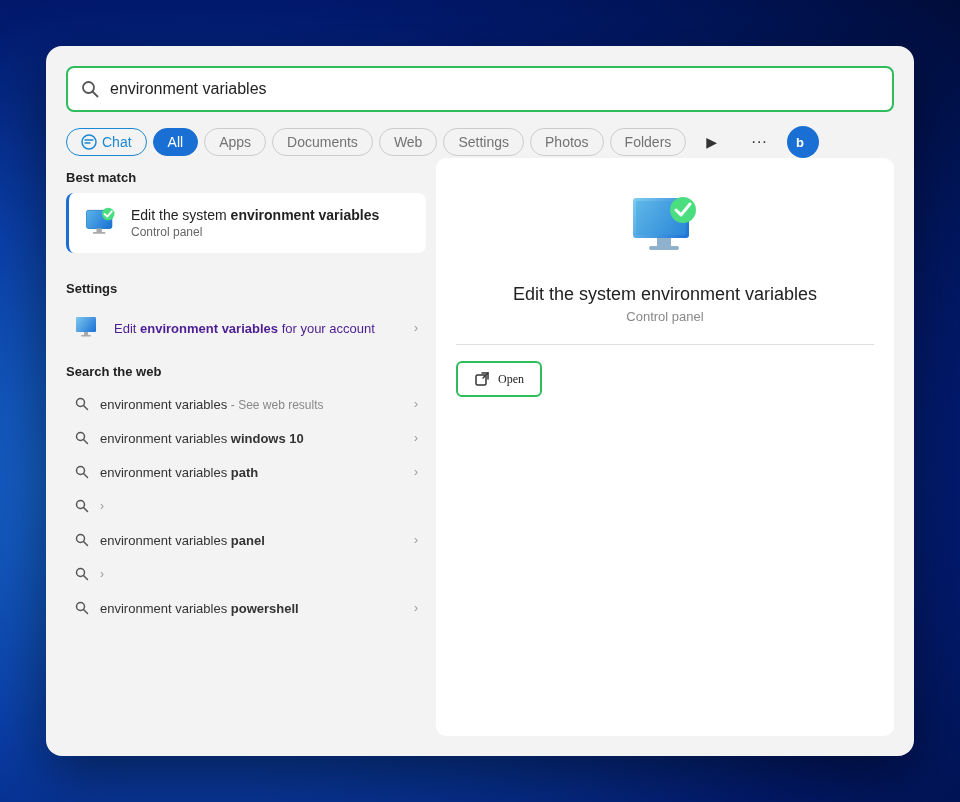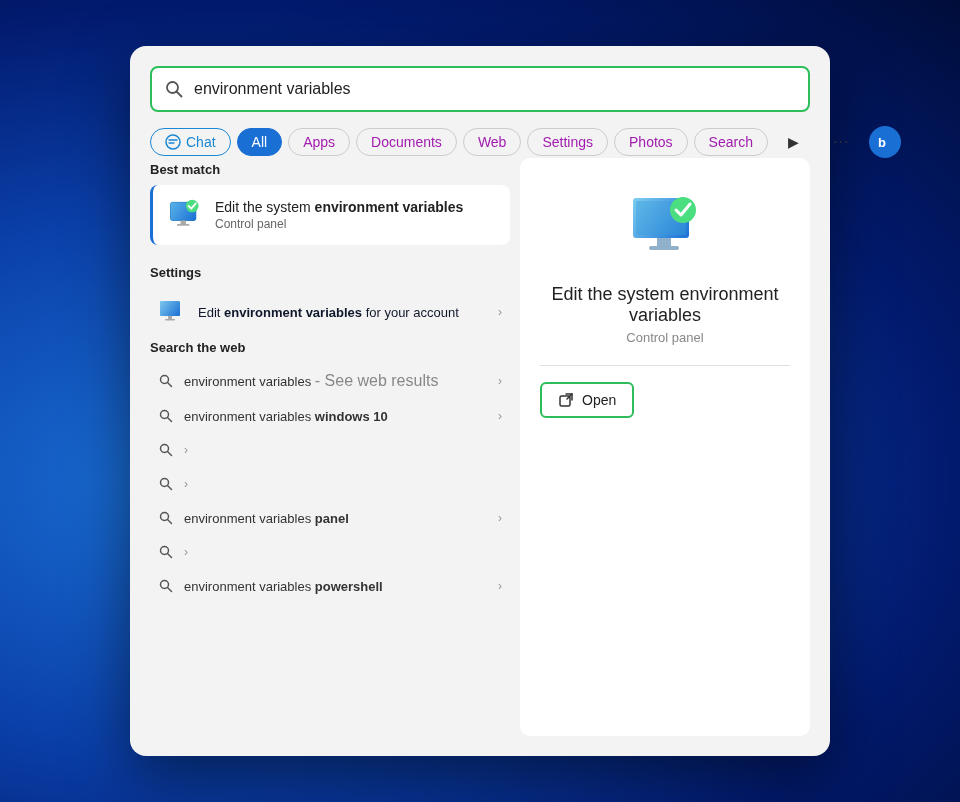--- a/index.html
+++ b/index.html
@@ -12,21 +12,21 @@
       position: relative;
       display: flex;
       align-items: center;
       justify-content: center;
     }
 
     .search-panel {
       position: relative;
       background: #f3f3f3;
       border-radius: 16px;
-      width: 700px;
+      width: 868px;
       min-height: 710px;
       box-shadow: 0 20px 60px rgba(0,0,0,0.5);
       padding: 20px 20px 20px 20px;
       display: flex;
       flex-direction: column;
     }
 
     
     .search-bar-wrapper {
       border: 2px solid #2dbd5a;
@@ -76,21 +76,21 @@
       color: #1a88d4;
       background: transparent;
     }
     .tab.all {
       background: #1a6fd4;
       color: white;
       border-color: #1a6fd4;
     }
     .tab.normal {
       background: transparent;
-      color: #a21caf;
+      color: #737373;
       border: 1px solid #ccc;
     }
     .tab.more {
       background: transparent;
       border: none;
       color: #333;
       font-size: 16px;
     }
     .tab.bing {
       background: #1a6fd4;
@@ -124,21 +124,21 @@
       display: flex;
       flex-direction: column;
       padding-right: 10px;
     }
 
     .section-header {
       font-size: 13px;
       font-weight: 600;
       color: #222;
       margin-bottom: 8px;
-      margin-top: 4px;
+      margin-top: 12px;
     }
 
     
     .best-match-item {
       background: white;
       border-radius: 8px;
       padding: 12px 14px;
       display: flex;
       align-items: center;
       gap: 12px;
@@ -172,21 +172,21 @@
       cursor: pointer;
       border-radius: 6px;
     }
     .settings-item-icon {
       width: 28px; height: 28px;
       flex-shrink: 0;
     }
     .settings-item-text {
       flex: 1;
       font-size: 13px;
-      color: #0f172a;
+      color: #4c1d95;
     }
     .settings-item-text b { font-weight: 700; }
     .chevron { color: #999; font-size: 12px; }
 
     
     .web-search-item {
       display: flex;
       align-items: center;
       gap: 10px;
       padding: 9px 8px;
@@ -197,21 +197,21 @@
       width: 16px; height: 16px;
       flex-shrink: 0;
       color: #555;
     }
     .web-search-text {
       flex: 1;
       font-size: 13px;
       color: #333;
     }
     .web-search-text b { font-weight: 700; text-align: right; }
-    .web-search-text .muted { color: #888; font-size: 16px; text-align: right; }
+    .web-search-text .muted { color: #888; font-size: 12px; text-align: right; }
 
     
     .right-panel {
       flex: 1;
       background: white;
       border-radius: 10px;
       padding: 30px 20px 20px;
       display: flex;
       flex-direction: column;
       align-items: center;
@@ -244,23 +244,24 @@
 
     .open-button {
       display: flex;
       align-items: center;
       gap: 8px;
       padding: 8px 16px;
       border: 2px solid #2dbd5a;
       border-radius: 6px;
       cursor: pointer;
       background: white;
-      font-size: 14px;
+      font-size: 12px;
       color: #222;
       align-self: flex-start;
+      font-family: Liberation Serif, serif;
     }
   </style>
 </head>
 <body>
 
 <div class="search-panel">
 
   <div class="search-bar-wrapper">
     <svg class="search-icon-svg" viewBox="0 0 20 20" fill="none" xmlns="http://www.w3.org/2000/svg">
       <circle cx="8.5" cy="8.5" r="5.5" stroke="#555" stroke-width="1.8"></circle>
@@ -290,21 +291,21 @@
     <div class="tab normal">
       <span>Web</span>
     </div>
     <div class="tab normal">
       <span>Settings</span>
     </div>
     <div class="tab normal">
       <span>Photos</span>
     </div>
     <div class="tab normal">
-      <span>Search</span>
+      <span>Folders</span>
     </div>
     <div class="tab play">▶</div>
     <div class="tab more">···</div>
     <div class="tab bing" style="background:#1a6fd4; border-radius:50%; width:32px;height:32px;min-width:32px;padding:0;">
       <svg width="20" height="20" viewBox="0 0 20 20">
         <text x="3" y="15" font-size="13" fill="white" font-weight="bold">b</text>
       </svg>
     </div>
   </div>
 
@@ -372,20 +373,21 @@
             <line x1="9.5" y1="9.5" x2="13.5" y2="13.5" stroke="#555" stroke-width="1.5" stroke-linecap="round"></line>
           </svg>
         <div class="web-search-text">environment variables <b>windows 10</b></div>
         <span class="chevron">›</span>
       </div>
       <div class="web-search-item">
         <svg class="search-icon-small" viewBox="0 0 16 16">
             <circle cx="6.5" cy="6.5" r="4" stroke="#555" stroke-width="1.5" fill="none"></circle>
             <line x1="9.5" y1="9.5" x2="13.5" y2="13.5" stroke="#555" stroke-width="1.5" stroke-linecap="round"></line>
           </svg>
+        <div class="web-search-text">environment variables <b>path</b></div>
         <span class="chevron">›</span>
       </div>
       <div class="web-search-item">
         <svg class="search-icon-small" viewBox="0 0 16 16">
             <circle cx="6.5" cy="6.5" r="4" stroke="#555" stroke-width="1.5" fill="none"></circle>
             <line x1="9.5" y1="9.5" x2="13.5" y2="13.5" stroke="#555" stroke-width="1.5" stroke-linecap="round"></line>
           </svg>
         <span class="chevron">›</span>
       </div>
       <div class="web-search-item">

